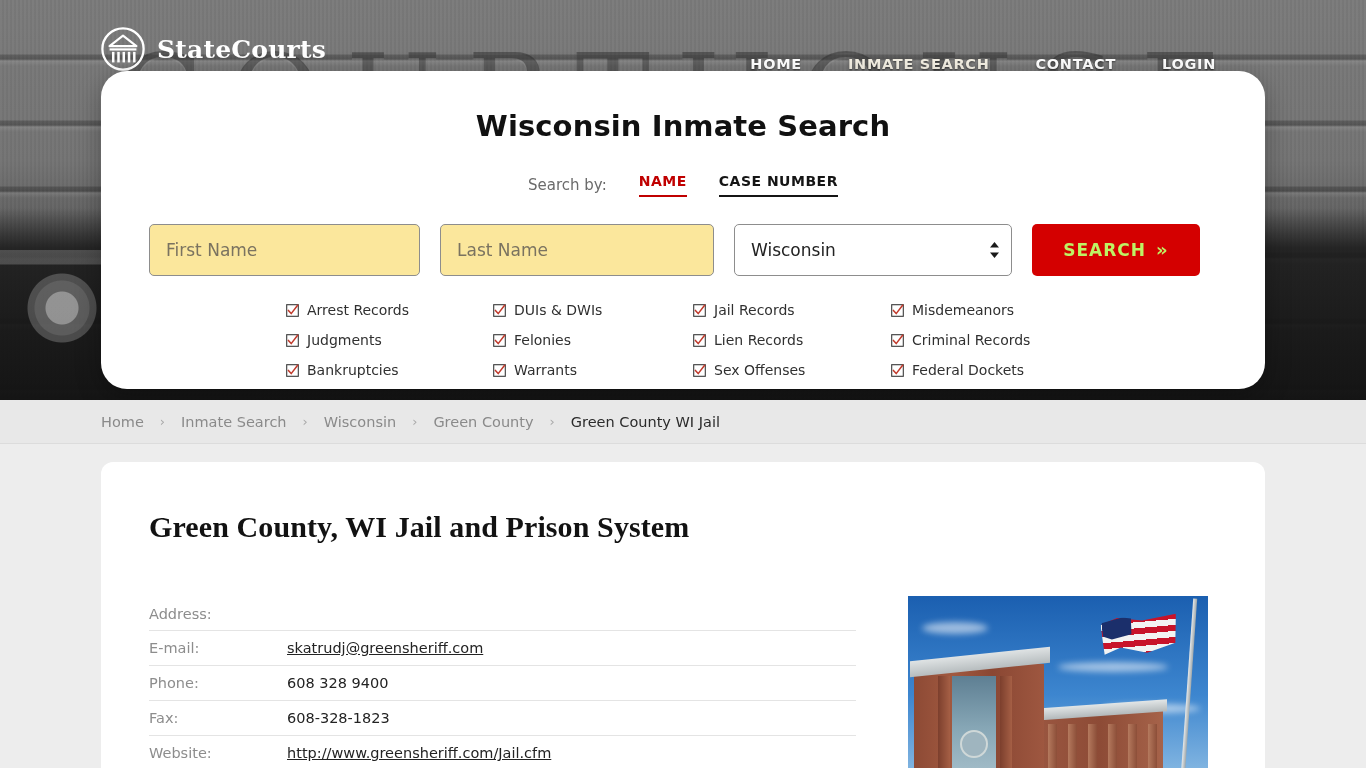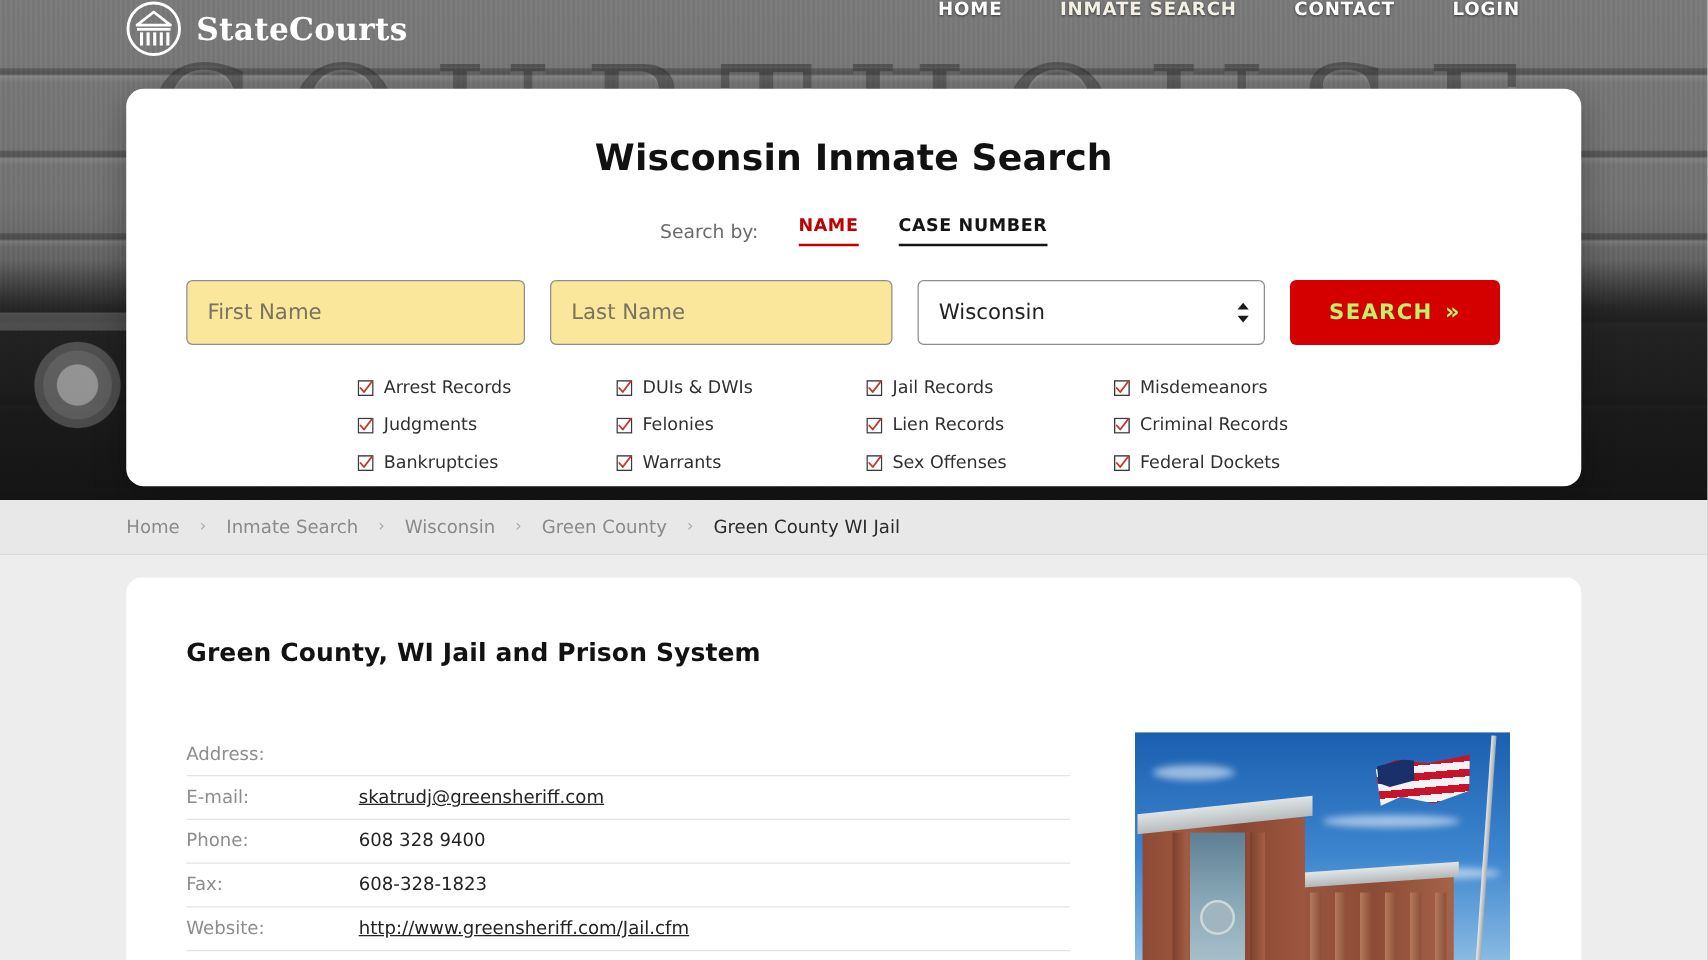--- a/index.html
+++ b/index.html
@@ -76,21 +76,21 @@
       linear-gradient(to bottom, rgba(200,200,200,0.30) 0 14px, rgba(0,0,0,0) 15px);
     filter: blur(0.4px);
     opacity: 0.85;
   }
 
   .nav-bar {
     position: relative;
     z-index: 5;
     height: 72px;
     display: flex;
-    align-items: flex-start;
+    align-items: flex-end;
     padding: 0 150px 0 100px;
   }
   .brand { display: flex; align-items: center; gap: 11px; }
   .brand-logo { width: 46px; height: 46px; display: block; }
   .brand-name {
     font-family: "DejaVu Serif", "Liberation Serif", serif;
     font-weight: 700;
     font-size: 25px;
     color: #ffffff;
     letter-spacing: 0.2px;
@@ -114,21 +114,21 @@
 
   
   .search-card {
     position: absolute;
     z-index: 6;
     left: 101px;
     top: 71px;
     width: 1164px;
     height: 318px;
     background: #ffffff;
-    border-radius: 14px;
+    border-radius: 26px;
     box-shadow: 0 8px 26px rgba(0,0,0,0.28);
     padding: 26px 48px 0 48px;
   }
   .search-title {
     text-align: center;
     font-size: 29px;
     font-weight: 700;
     color: #111111;
     letter-spacing: 0.1px;
     margin-top: 12px;
@@ -270,24 +270,25 @@
   .page-wrap { background: #ededed; padding-top: 18px; }
   .content-card {
     width: 1164px;
     margin: 0 auto;
     background: #ffffff;
     border-radius: 12px;
     min-height: 320px;
     padding: 48px 48px 0 48px;
   }
   .page-title {
-    font-size: 20px;
+    font-size: 30px;
     font-weight: 700;
     color: #121212;
     letter-spacing: 0.1px;
+    font-family: Liberation Serif, serif;
   }
   .info-area {
     display: flex;
     gap: 52px;
     margin-top: 52px;
   }
   .info-table { flex: 0 0 707px; }
   .info-row {
     display: flex;
     align-items: center;

